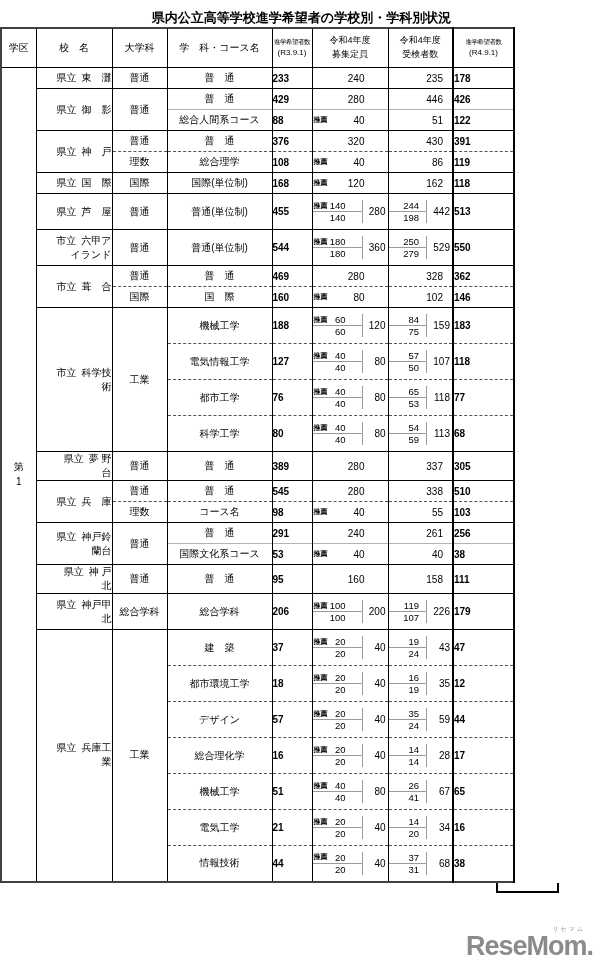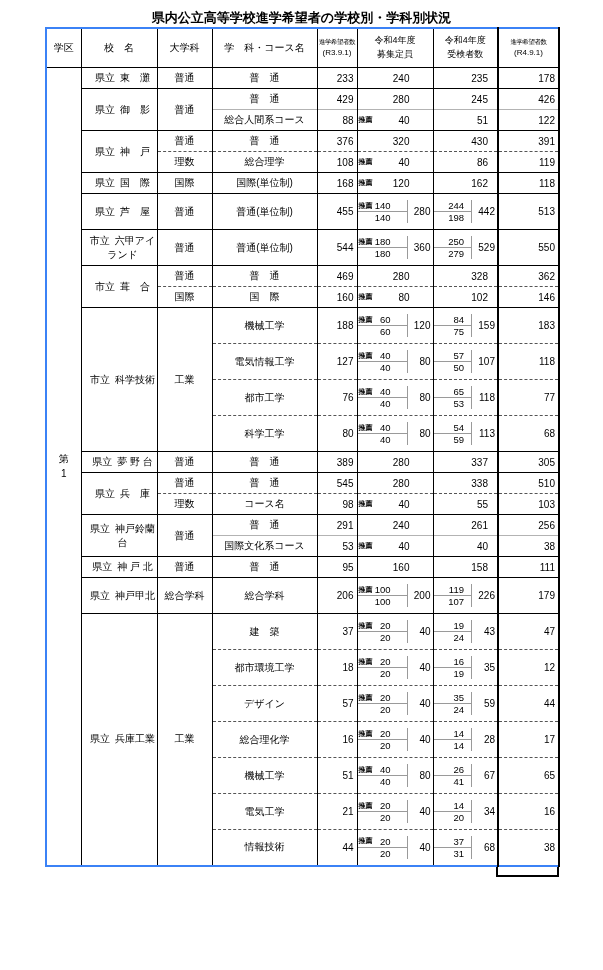--- a/index.html
+++ b/index.html
@@ -1,39 +1,39 @@
 <!DOCTYPE html>
 <html><head>
 <meta charset="utf-8">
 <style>
   html,body{margin:0;padding:0;background:#fff;}
   body{width:603px;height:970px;position:relative;overflow:hidden;
        font-family:"Liberation Sans","DejaVu Sans",sans-serif;color:#000;}
   .page{position:relative;width:603px;height:970px;}
   .doc-title{text-align:center;font-size:13px;font-weight:bold;padding-top:9px;}
   .subhead{display:flex;justify-content:space-between;margin:13px 45px 3px 45px;font-size:9px;}
-  table{border-collapse:collapse;margin-left:45px;width:513px;table-layout:fixed;
-        border:2px solid #3b82f6;}
+  table{border-collapse:collapse;width:513px;table-layout:fixed;
+        border:2px solid #404040;}
   col.c-district{width:35px;} col.c-school{width:76px;} col.c-major{width:55px;}
   col.c-course{width:105px;} col.c-r3{width:40px;} col.c-teiin{width:76px;}
   col.c-juken{width:65px;} col.c-r4{width:61px;}
   th,td{border-left:1px solid #000;border-right:1px solid #000;padding:0;
         font-size:10px;vertical-align:middle;overflow:hidden;}
   thead th{border-bottom:1px solid #000;font-weight:normal;height:38px;text-align:center;}
   th.col-r4,td.col-r4{border-left:2px solid #000;border-right:2px solid #000;}
   .th2 div{line-height:1.55;font-size:9px;}
   .th-small div{line-height:1.5;}
   .th-small .l1{font-size:6.5px;letter-spacing:-0.5px;}
   .th-small .l2{font-size:8px;}
   tr.row-simple{height:21px;} tr.row-split{height:36px;}
-  td.school-cell{text-align:center;padding-left:7px;}
+  td.school-cell{text-align:right;padding-left:15px;}
   td.school-cell .pref{margin-right:5px;}
   td.major-cell,td.course-cell{text-align:center;}
   td.district-cell{text-align:center;font-size:10px;line-height:1.5;}
-  td.r3-cell,td.r4-cell{text-align:right;padding-right:3px;}
+  td.r3-cell,td.r4-cell{text-align:left;padding-right:3px;font-weight:bold;}
   
   td.bt-school{border-top:1px solid #000;}
   td.bt-dash{border-top:1px dashed #555;}
   td.bt-solid{border-top:1px solid #b3b3b3;}
   
   .fx{display:flex;align-items:center;width:100%;height:100%;}
   .sui{flex:0 0 auto;font-size:7px;font-weight:bold;padding-left:1px;}
   .fx .n1{flex:1;text-align:right;}
   .fx .tot{flex:0 0 23px;}
   .jx{text-align:right;padding-right:9px;}
@@ -117,21 +117,21 @@
           <td class="course-cell bt-school"><span>普　通</span></td>
           <td class="r3-cell bt-school"><span>429</span></td>
           <td class="teiin-cell bt-school">
             <div class="fx">
               <span class="sui"></span>
               <span class="n1">280</span>
               <span class="tot"></span>
             </div>
           </td>
           <td class="juken-cell bt-school">
-            <div class="jx"><span>245</span></div>
+            <div class="jx"><span>446</span></div>
           </td>
           <td class="r4-cell col-r4 bt-school"><span>426</span></td>
         </tr>
         <tr class="row-simple">
           <td class="course-cell bt-solid"><span>総合人間系コース</span></td>
           <td class="r3-cell bt-solid"><span>88</span></td>
           <td class="teiin-cell bt-solid">
             <div class="fx">
               <span class="sui">推薦</span>
               <span class="n1">40</span>
@@ -836,13 +836,16 @@
                 <span>68</span>
               </div>
             </div>
           </td>
           <td class="r4-cell col-r4 bt-dash"><span>38</span></td>
         </tr>
       </tbody>
   </table>
   <div class="r4-tail"></div>
 
+  <div class="logo">
+    <span class="ruby">リセマム</span><span class="word"><span>ReseMom</span><span>.</span></span>
+  </div>
 </div>
 
 </body></html>

